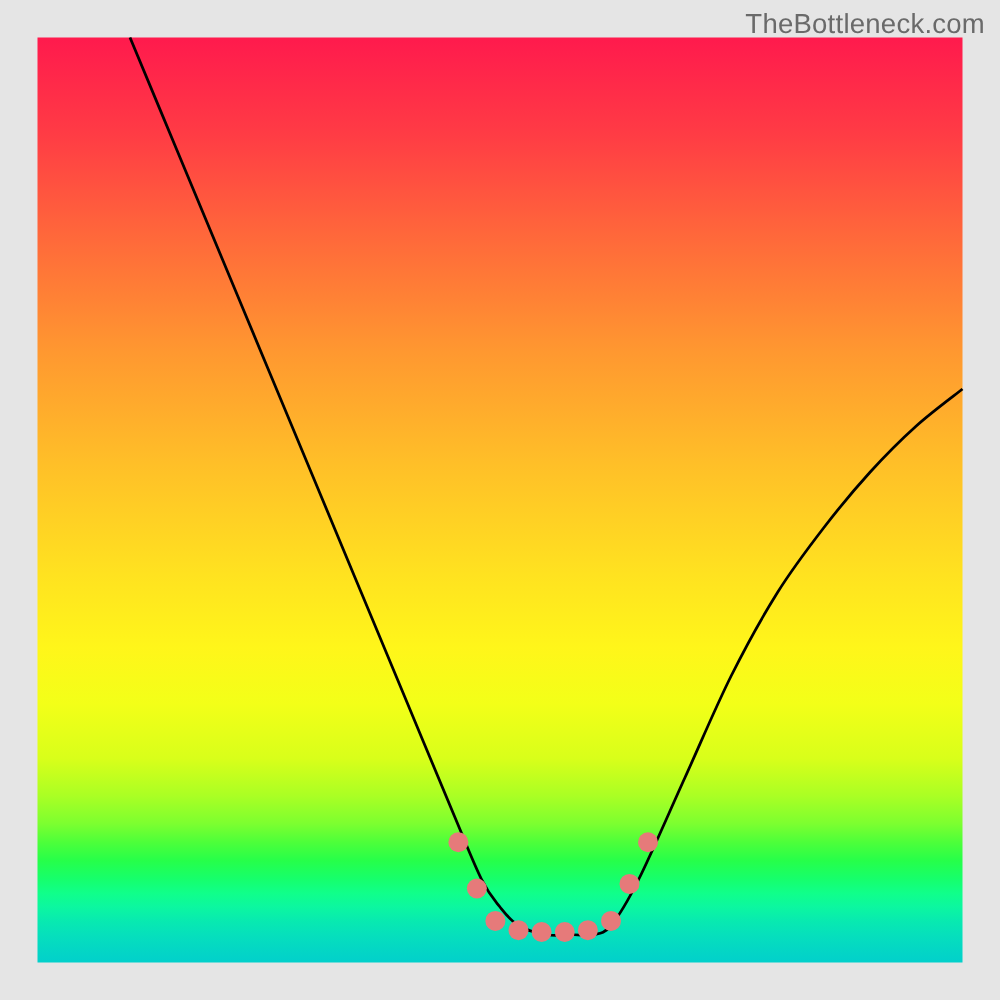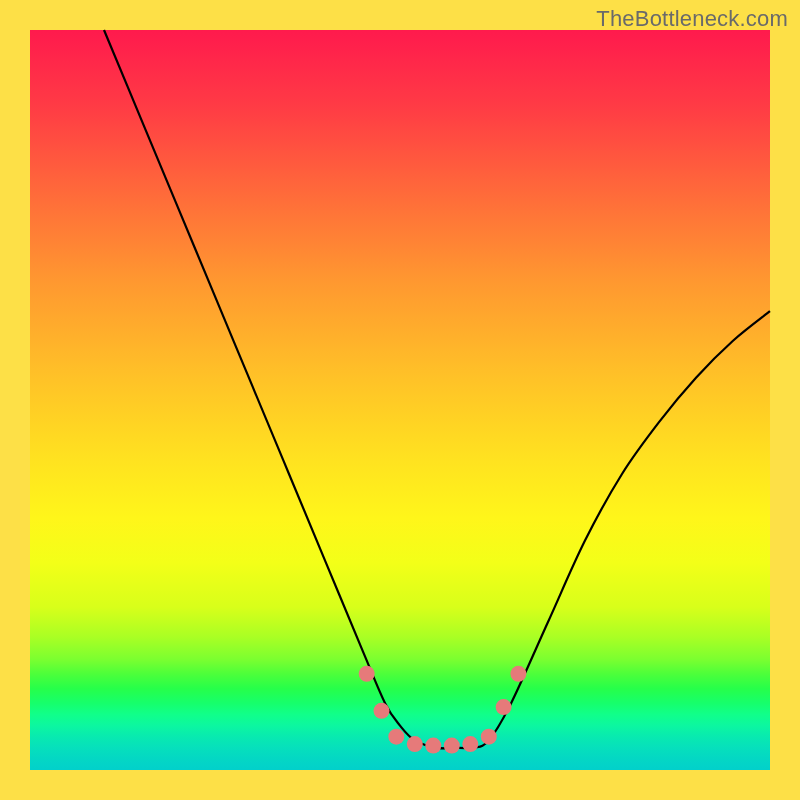--- a/index.html
+++ b/index.html
@@ -10,21 +10,21 @@
     overflow: hidden;
     background: #000;
     font-family: Arial, Helvetica, sans-serif;
   }
   .frame {
     position: absolute;
     left: 0;
     top: 0;
     width: 800px;
     height: 800px;
-    background: #fde047;
+    background: #e5e5e5;
   }
   .plot-area {
     position: absolute;
     left: 30px;
     top: 30px;
     width: 740px;
     height: 740px;
     
     background: linear-gradient(to bottom,
       #ff1a4d 0%,

